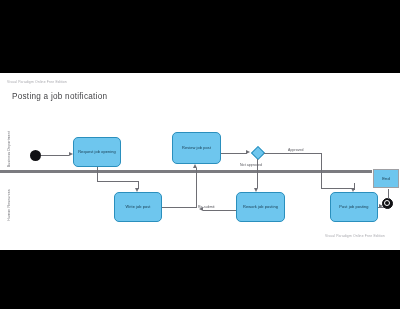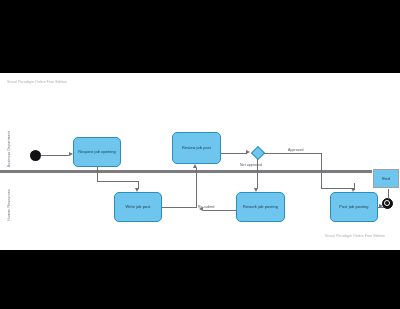--- a/index.html
+++ b/index.html
@@ -184,20 +184,21 @@
 </head>
 <body>
 
 <div id="stage">
 
   <div id="page"></div>
   <div id="page-lower"></div>
 
   <div class="watermark" id="wm-top">Visual Paradigm Online Free Edition</div>
 
+  <div id="title">Posting a job notification</div>
 
   <div id="pool">
 
     <div class="lane-label" id="lane-label-top">
       <span>Business Department</span>
     </div>
     <div class="lane-label" id="lane-label-bot">
       <span>Human Resources</span>
     </div>
   </div>

